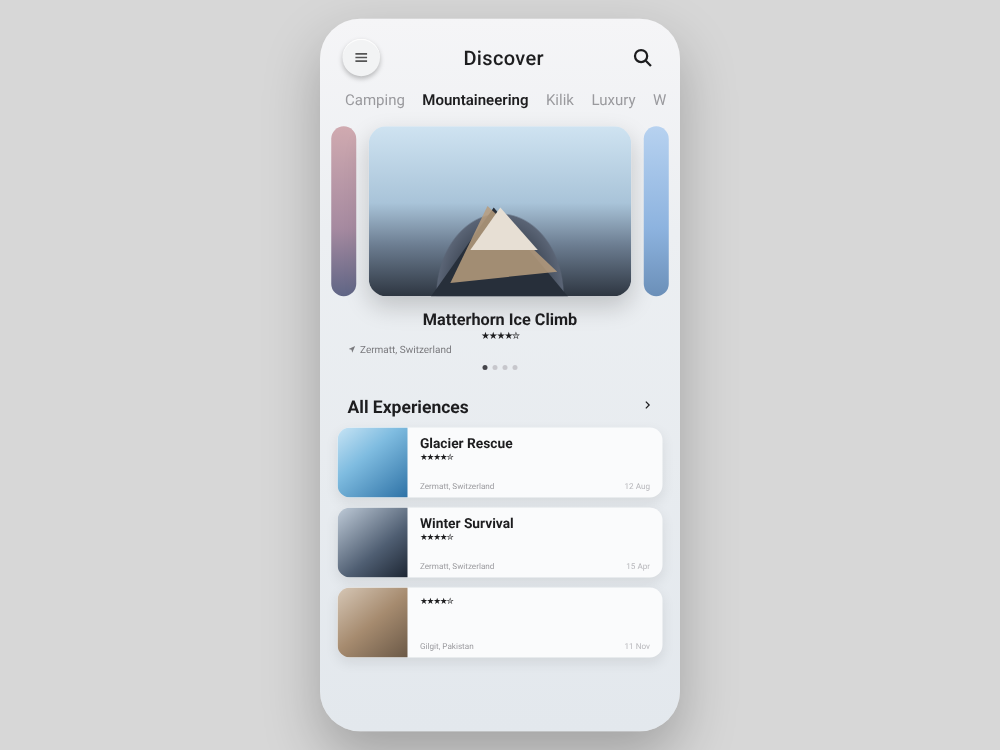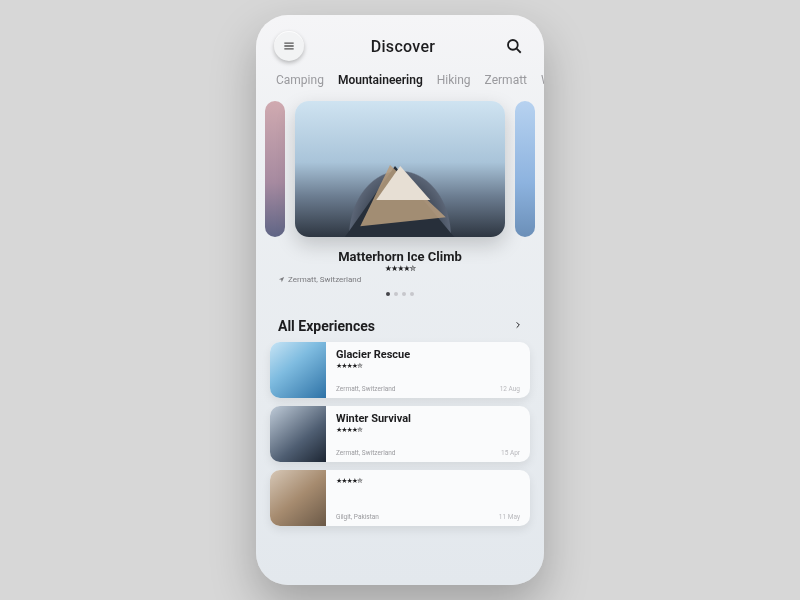--- a/index.html
+++ b/index.html
@@ -98,22 +98,22 @@
       <svg width="18" height="18" viewBox="0 0 24 24" fill="none" stroke="#1d1d1f" stroke-width="2.4">
           <circle cx="10.5" cy="10.5" r="6.5"></circle>
           <line x1="15.5" y1="15.5" x2="21" y2="21"></line>
         </svg>
     </div>
   </div>
 
   <div class="tabs">
     <span class="tab">Camping</span>
     <span class="tab active">Mountaineering</span>
-    <span class="tab">Hiking</span>
-    <span class="tab">Zermatt</span>
+    <span class="tab">Kilik</span>
+    <span class="tab">Luxury</span>
     <span class="tab">W</span>
   </div>
 
   <div class="hero-row">
     <div class="side-card side-l"></div>
     <div class="hero">
       <div class="hero-img">
         <div class="peak"></div>
           <div class="snow"></div>
       </div>
@@ -171,19 +171,19 @@
           <span class="card-date">15 Apr</span>
         </div>
       </div>
     </div>
     <div class="card">
       <div class="thumb th-pass"></div>
       <div class="card-body">
         <div class="card-stars">★★★★✮</div>
         <div class="card-foot">
           <span class="card-loc">Gilgit, Pakistan</span>
-          <span class="card-date">11 May</span>
+          <span class="card-date">11 Nov</span>
         </div>
       </div>
     </div>
   </div>
 
 </div>
 
 </body></html>

